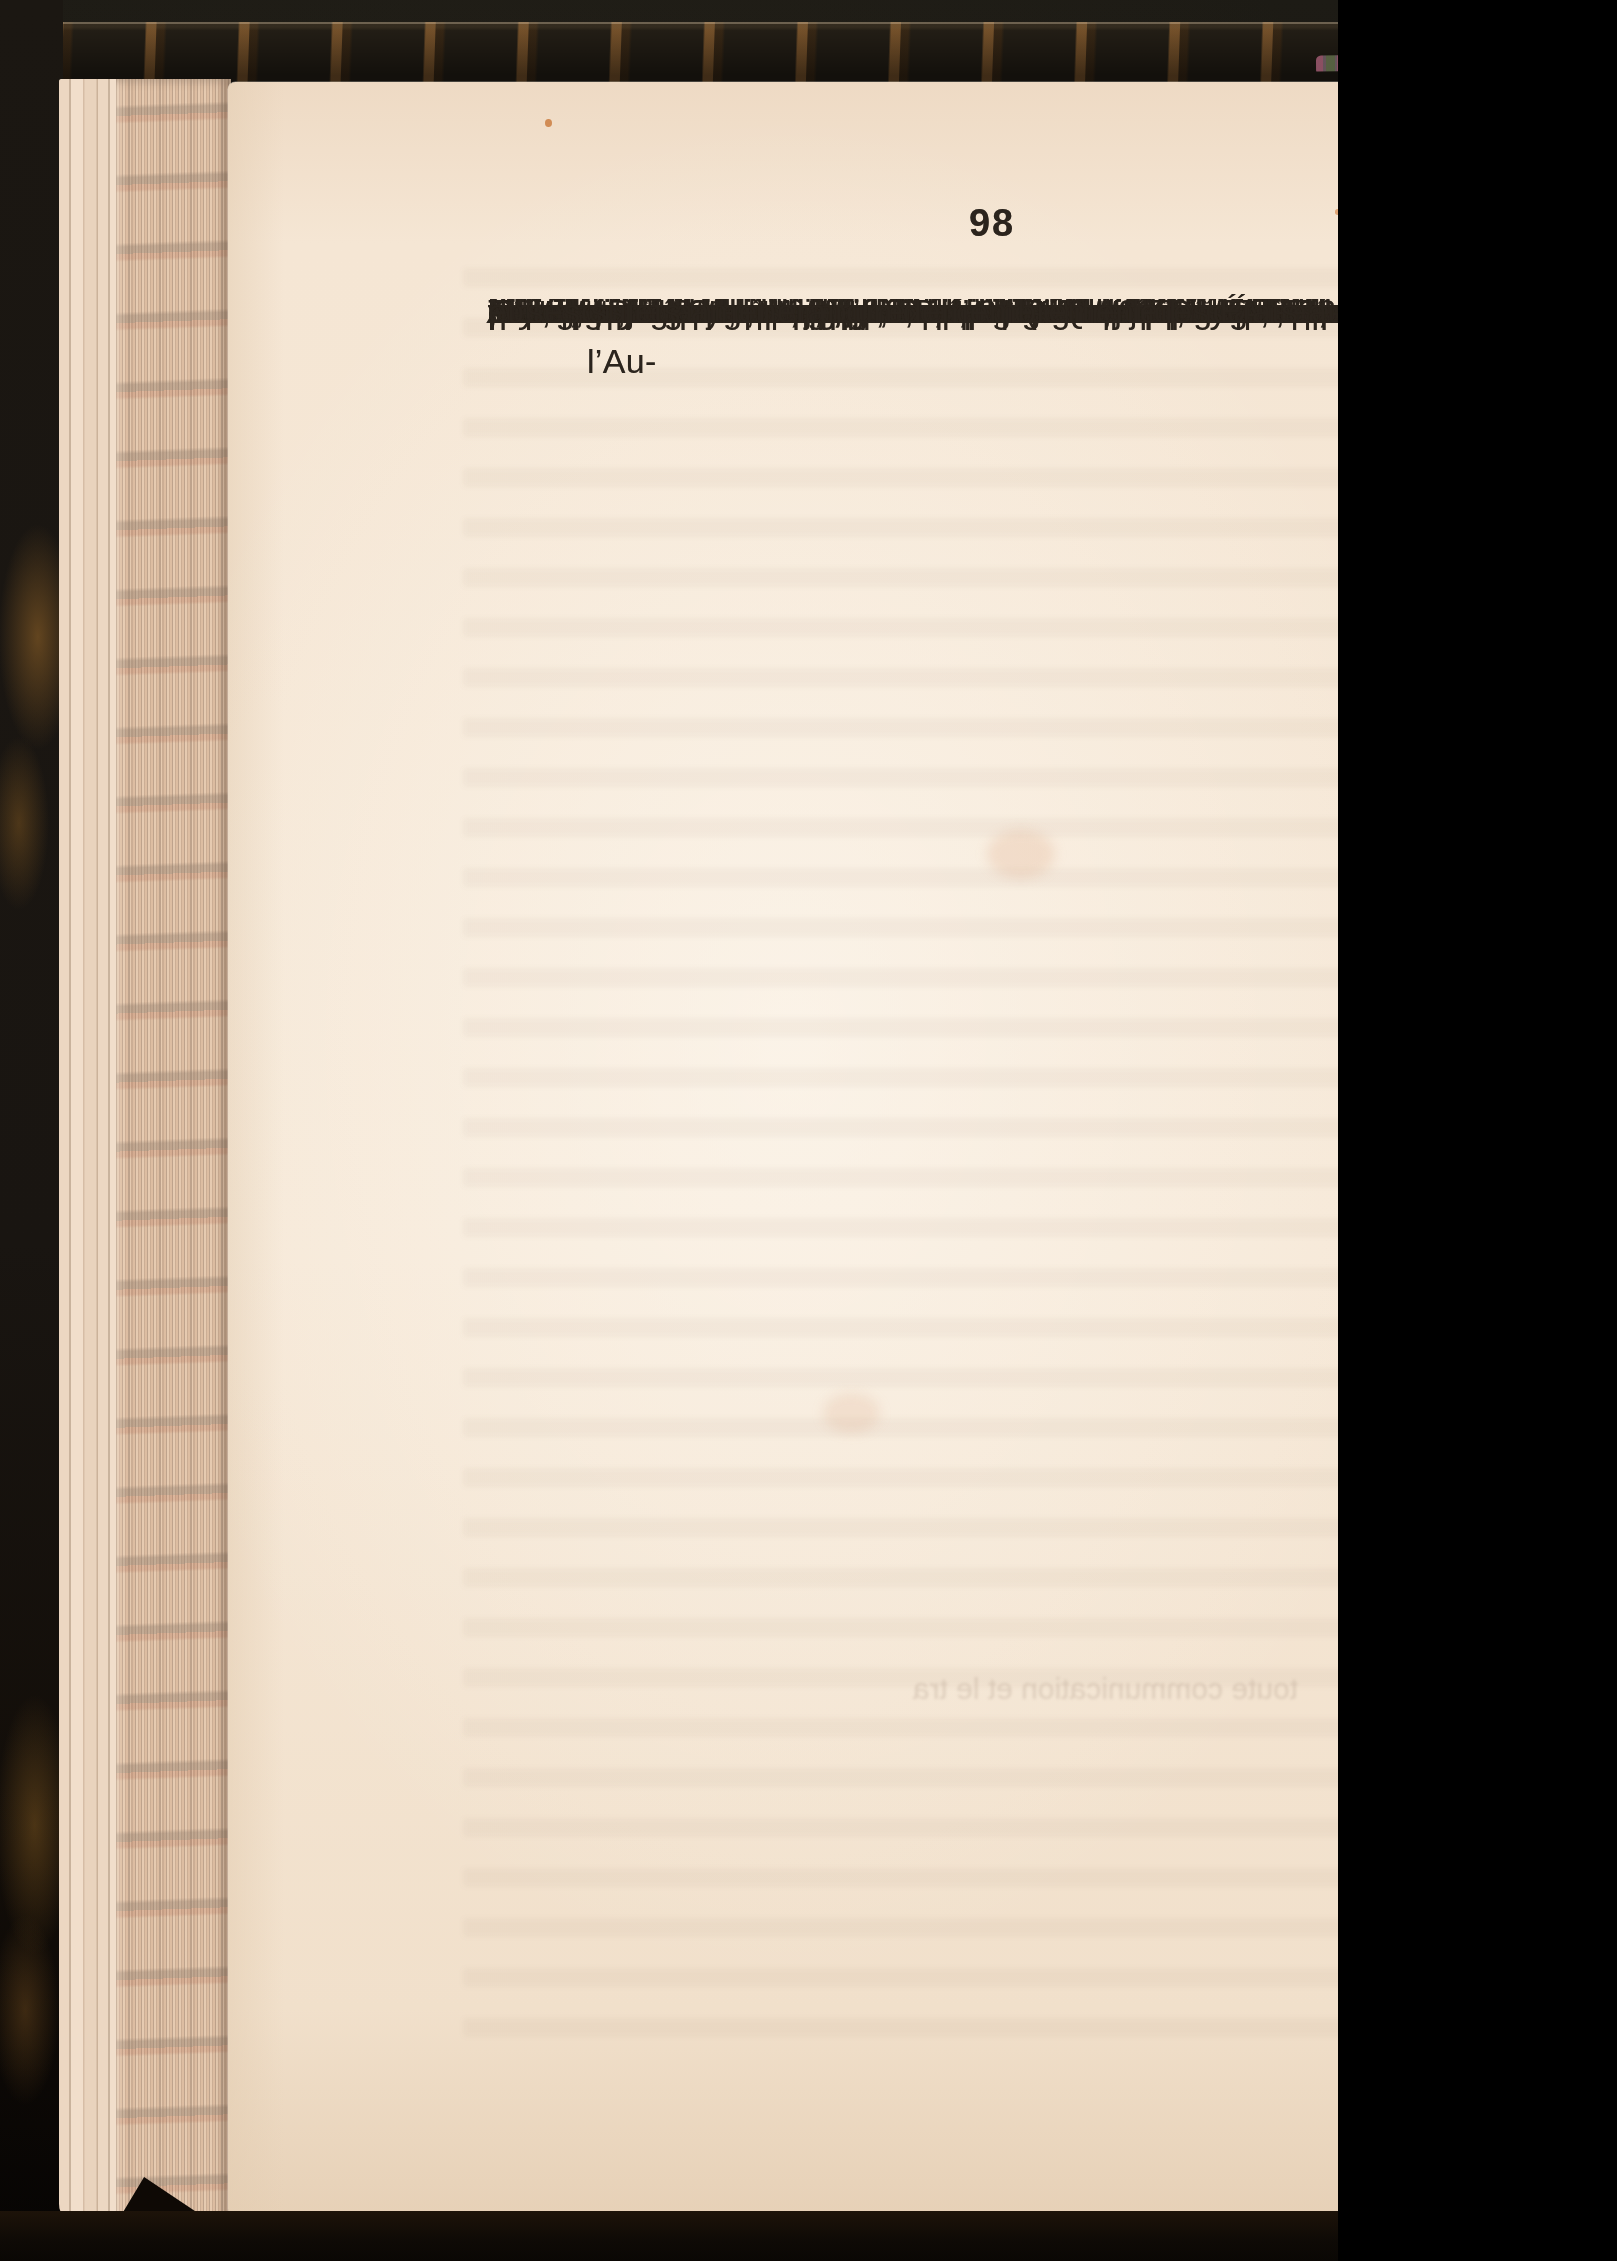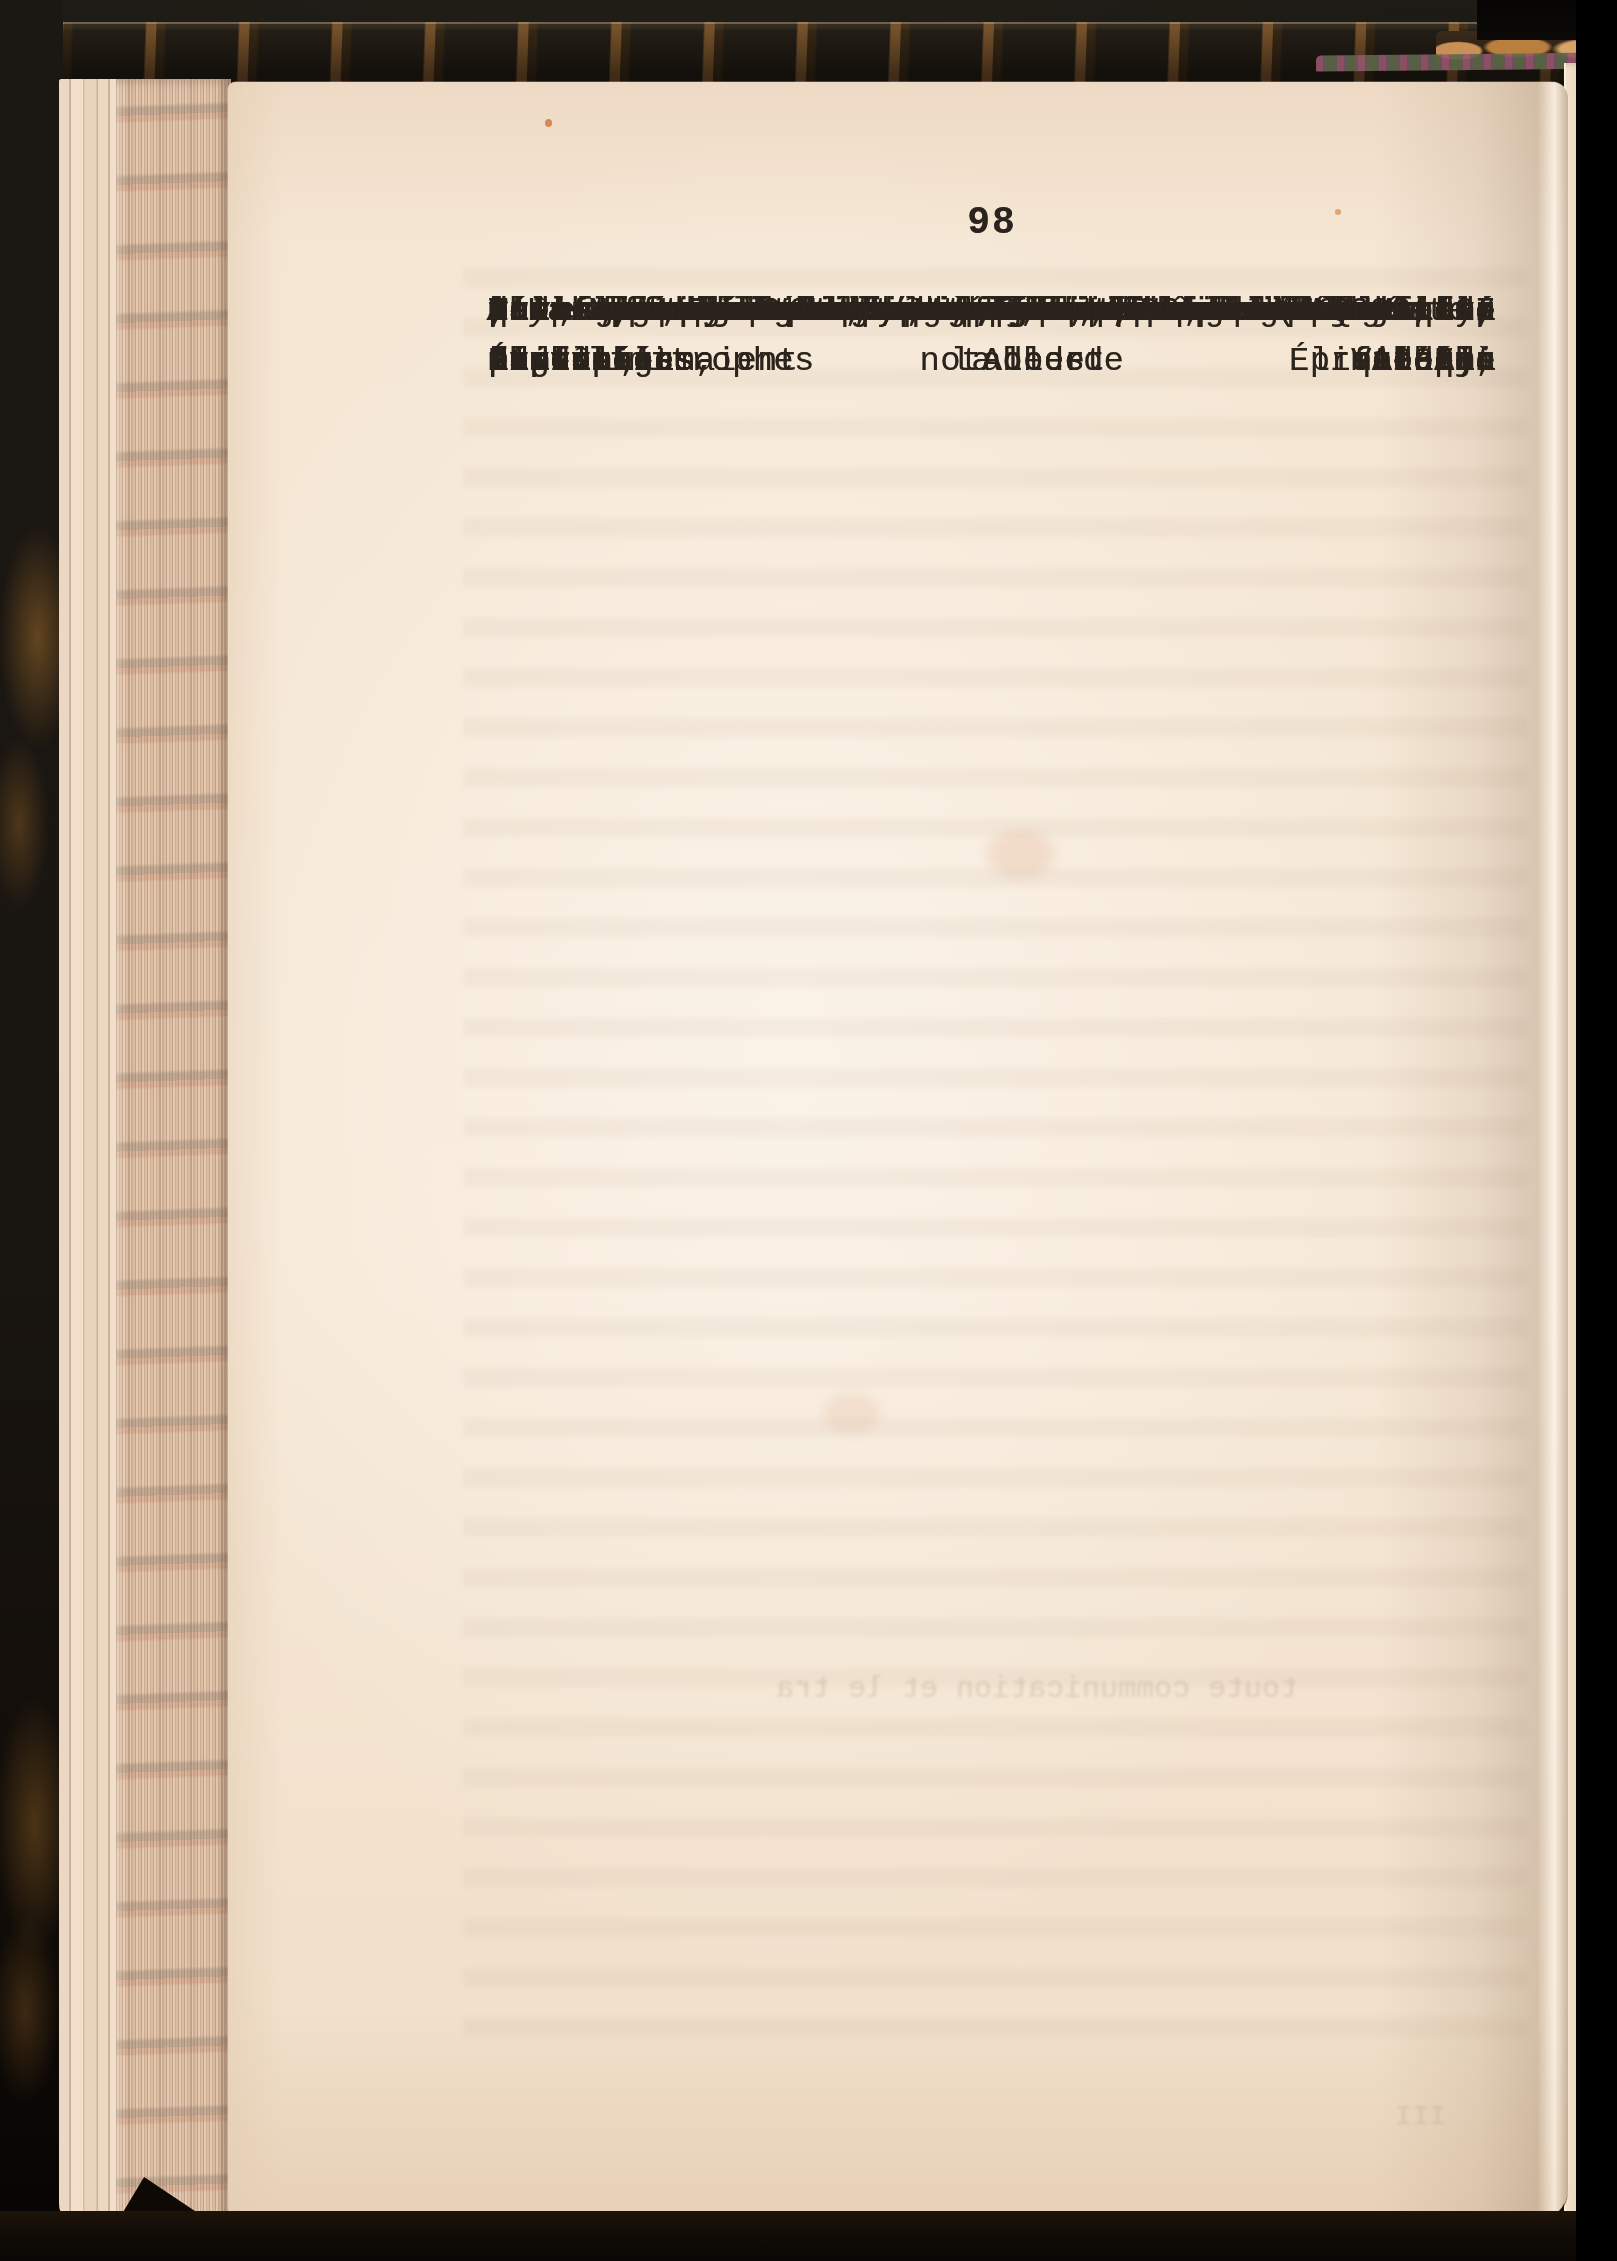--- a/index.html
+++ b/index.html
@@ -3,25 +3,25 @@
 <meta charset="utf-8">
 <style>
   :root{
     --paper:#f5e6d4; --paper_shadow:#e6d0b6; --ink:#2b241d; --desk:#14100a;
     --cover_leather:#221d15; --cover_flame:#b5793a; --marbled_base:#d9bba1;
     --marbled_vein:#8d7a6a; --endband_pink:#97566b; --endband_green:#5d6847;
     --ghost:#b7a391;
   }
   html,body{margin:0;padding:0;background:#000;}
   .scene{
-    position:relative; width:1576px; height:2261px; overflow:hidden;
+    position:relative; width:1338px; height:2261px; overflow:hidden;
     background:
       radial-gradient(ellipse 1361px 1608px at 45% 40%, rgba(70,60,45,.25), transparent 75%),
       linear-gradient(180deg,#1d1b15 0,#17130c 30%,var(--desk) 100%);
-    font-family:Liberation Mono, monospace;
+    font-family:Liberation Sans, sans-serif;
   }
   .scene *{position:absolute;}
 
   
   .cover-top{
     left:22px; top:22px; width:1541px; height:62px; z-index:2;
     background-color:var(--cover_leather);
     background-image:
       linear-gradient(180deg, rgba(200,180,150,.45) 0 1.9px, rgba(120,100,70,.2) 2.5px 5px, transparent 8.7px, rgba(0,0,0,.45) 86%),
       repeating-linear-gradient(92deg, transparent 0 30px, rgba(181,121,58,.55) 32px 41px, rgba(90,55,20,.35) 42px 49px, transparent 52px 93px);

